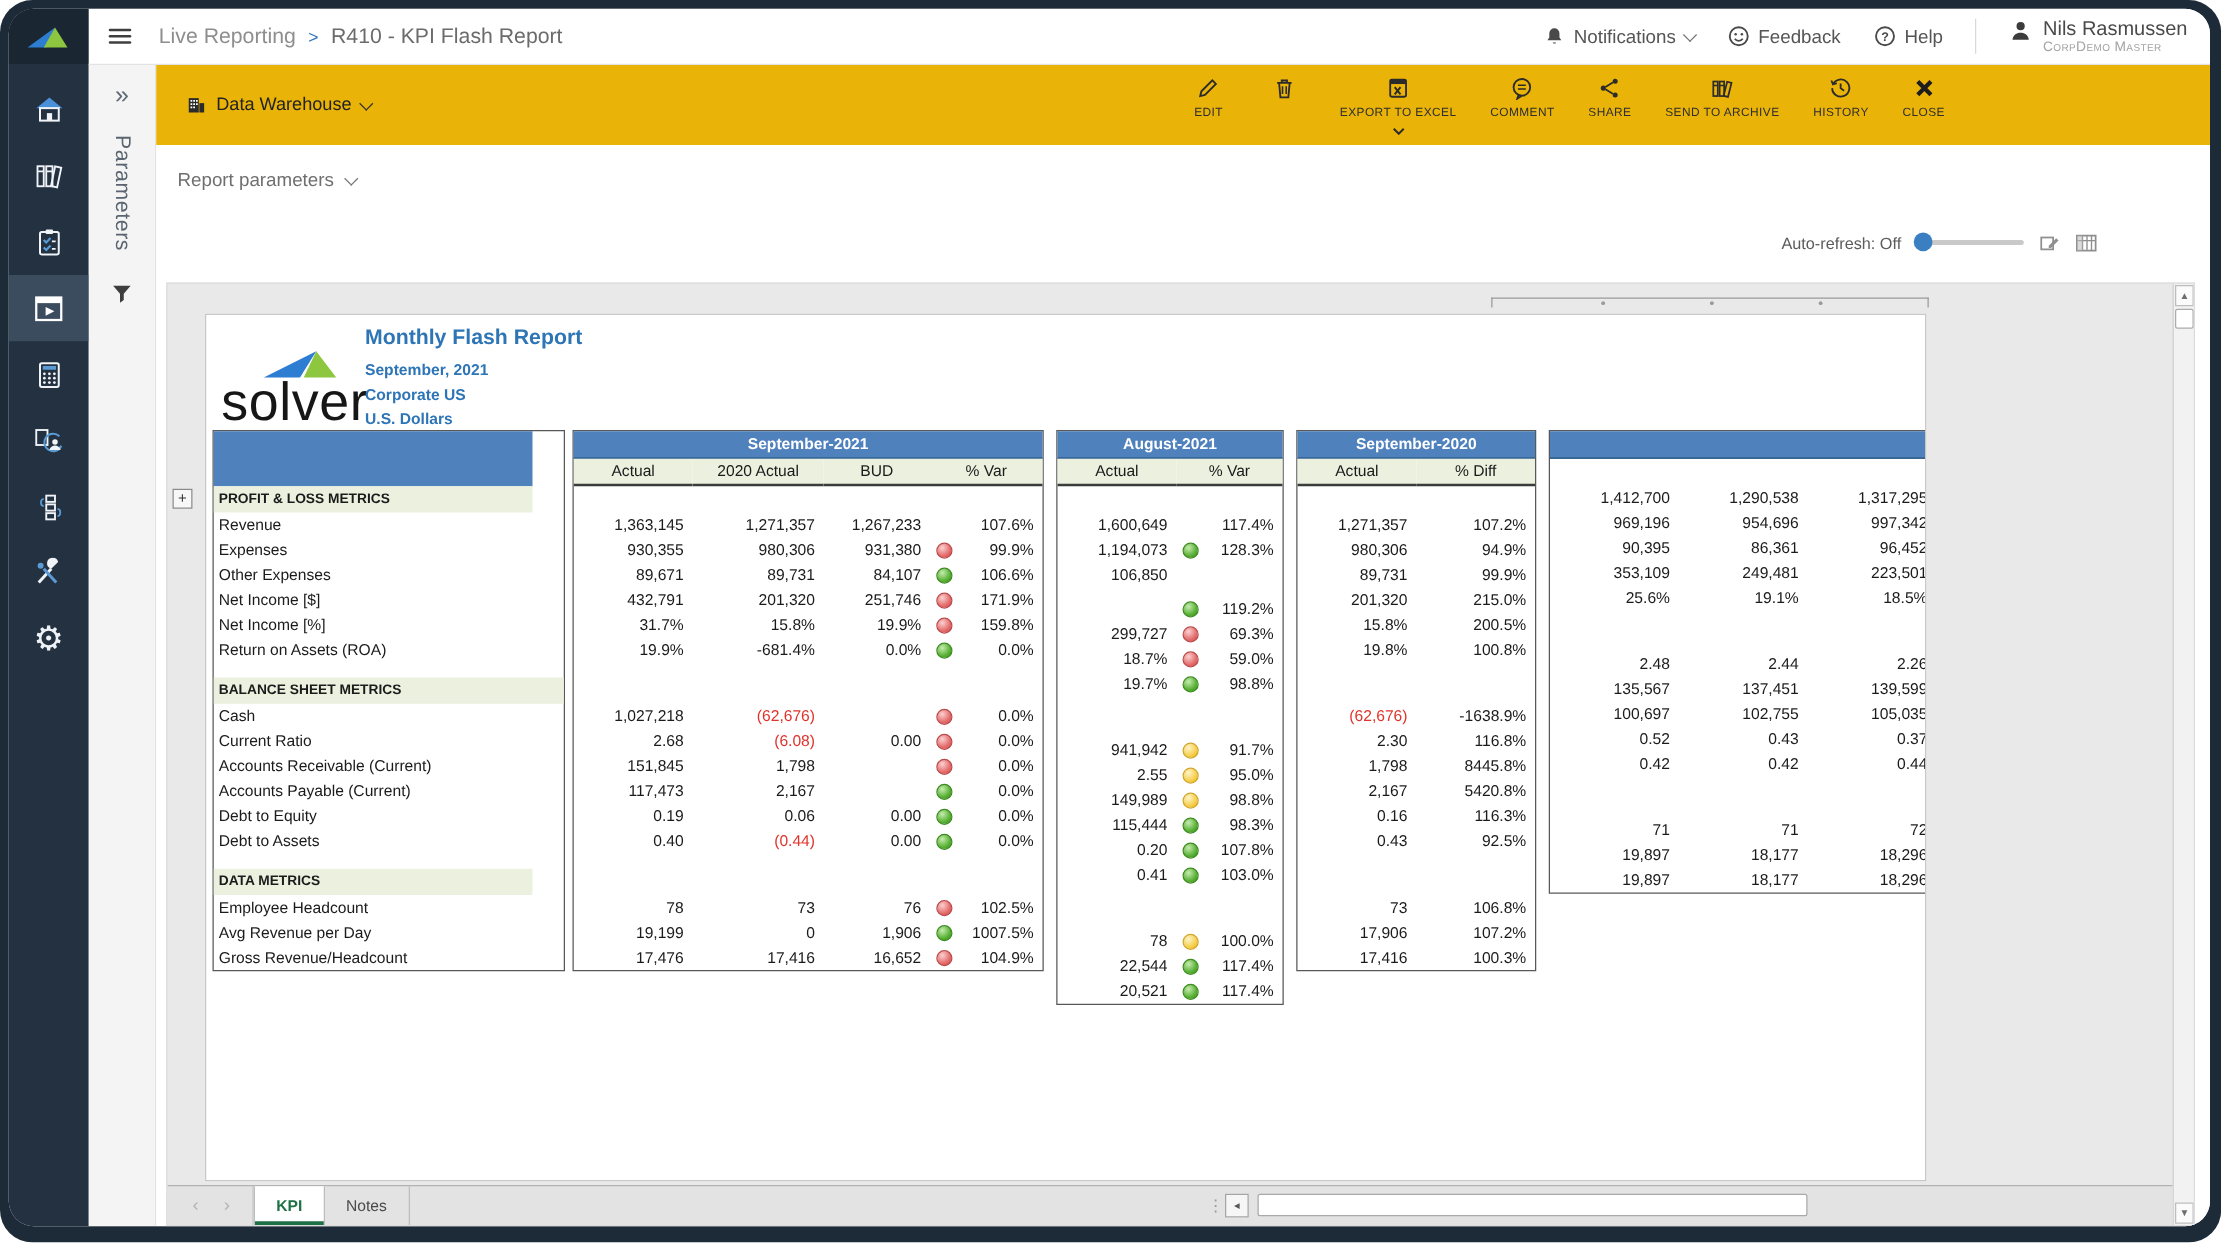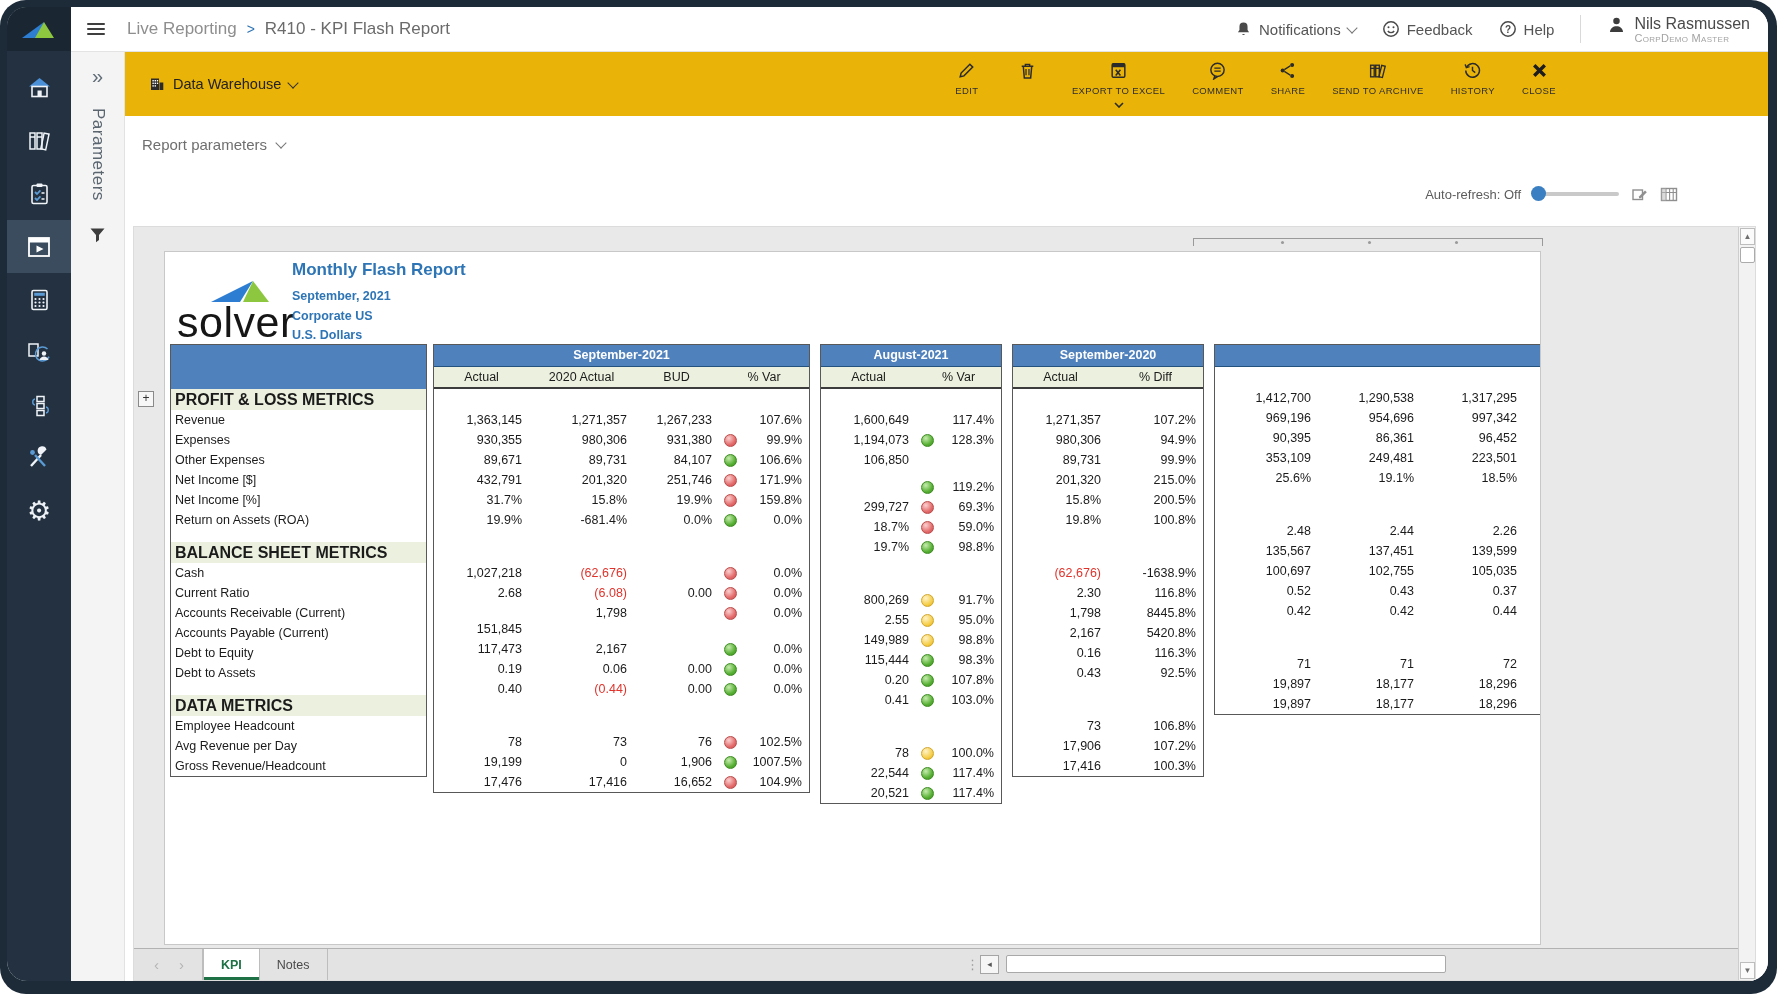--- a/index.html
+++ b/index.html
@@ -79,21 +79,21 @@
   .trow{display:flex;}
   .cell{box-sizing:border-box;overflow:hidden;white-space:nowrap;font-size:12.5px;color:#1b1b1b;flex:none;}
   .rh1 .cell{height:22px;background:#4f81bd;color:#fff;font-weight:bold;text-align:center;line-height:21px;border-bottom:1px solid #23527f;}
   .rh2 .cell{height:22px;background:#ebf1de;text-align:center;line-height:20px;border-bottom:2px solid #3c3c3c;}
   .lblhead{height:44px !important;border-bottom:none !important;}
   .rdata .cell{height:20px;line-height:20px;}
   .rsec .cell{height:21px;line-height:21px;}
   .rsp .cell{height:12px;}
   .num{text-align:right;padding-right:7px;}
   .lblc{padding-left:4px;}
-  .secc{background:#ebf1de;font-weight:bold;font-size:16px;padding-left:4px;}
+  .secc{background:#ebf1de;font-weight:bold;font-size:11px;padding-left:4px;}
   .vc{display:flex;align-items:center;padding:0 7px 0 5px;}
   .vc .vv{margin-left:auto;}
   .light{width:13px;height:13px;border-radius:50%;flex:none;box-sizing:border-box;}
   .light.lr{background:radial-gradient(circle at 35% 30%,#fbd0d0,#e36a6a 62%,#cd5050);border:1px solid #bb4a4a;}
   .light.lg{background:radial-gradient(circle at 35% 30%,#c6ecae,#56af33 62%,#3f8f22);border:1px solid #3d8c20;}
   .light.ly{background:radial-gradient(circle at 35% 30%,#fff3c8,#f5ce49 62%,#e4ae00);border:1px solid #d1a62e;}
   .neg{color:#e0332b;}
 
   
   .vscroll{position:absolute;right:0;top:0;bottom:0;width:17px;background:#f2f2f2;border-left:1px solid #cdcdcd;box-sizing:border-box;}
@@ -431,21 +431,21 @@
                     <div class="trow rdata">
                       <div class="cell lblc" style="width: 255px;">Net Income [%]</div>
                     </div>
                     <div class="trow rdata">
                       <div class="cell lblc" style="width: 255px;">Return on Assets (ROA)</div>
                     </div>
                     <div class="trow rsp">
                       <div class="cell lblc" style="width: 255px;"></div>
                     </div>
                     <div class="trow rsec">
-                      <div class="cell secc" style="width: 255px;">BALANCE SHEET METRICS</div>
+                      <div class="cell secc" style="width: 280px;">BALANCE SHEET METRICS</div>
                     </div>
                     <div class="trow rdata">
                       <div class="cell lblc" style="width: 255px;">Cash</div>
                     </div>
                     <div class="trow rdata">
                       <div class="cell lblc" style="width: 255px;">Current Ratio</div>
                     </div>
                     <div class="trow rdata">
                       <div class="cell lblc" style="width: 255px;">Accounts Receivable (Current)</div>
                     </div>
@@ -574,21 +574,21 @@
                       <div class="cell num neg" style="width: 105px;">(6.08)</div>
                       <div class="cell num" style="width: 85px;">0.00</div>
                       <div class="cell" style="width: 90px;">
                         <div class="vc">
                           <div class="light lr"></div>
                           <div class="vv">0.0%</div>
                         </div>
                       </div>
                     </div>
                     <div class="trow rdata">
-                      <div class="cell num" style="width: 95px; margin-top: 16px;">151,845</div>
+                      <div class="cell num" style="width: 95px;">151,845</div>
                       <div class="cell num" style="width: 105px;">1,798</div>
                       <div class="cell num" style="width: 85px;"></div>
                       <div class="cell" style="width: 90px;">
                         <div class="vc">
                           <div class="light lr"></div>
                           <div class="vv">0.0%</div>
                         </div>
                       </div>
                     </div>
                     <div class="trow rdata">
@@ -728,21 +728,21 @@
                         </div>
                       </div>
                     </div>
                     <div class="trow rsp">
                       <div class="cell " style="width: 180px;"></div>
                     </div>
                     <div class="trow rsec">
                       <div class="cell " style="width: 180px;"></div>
                     </div>
                     <div class="trow rdata">
-                      <div class="cell num" style="width: 95px;">800,269</div>
+                      <div class="cell num" style="width: 95px;">941,942</div>
                       <div class="cell" style="width: 85px;">
                         <div class="vc">
                           <div class="light ly"></div>
                           <div class="vv">91.7%</div>
                         </div>
                       </div>
                     </div>
                     <div class="trow rdata">
                       <div class="cell num" style="width: 95px;">2.55</div>
                       <div class="cell" style="width: 85px;">

